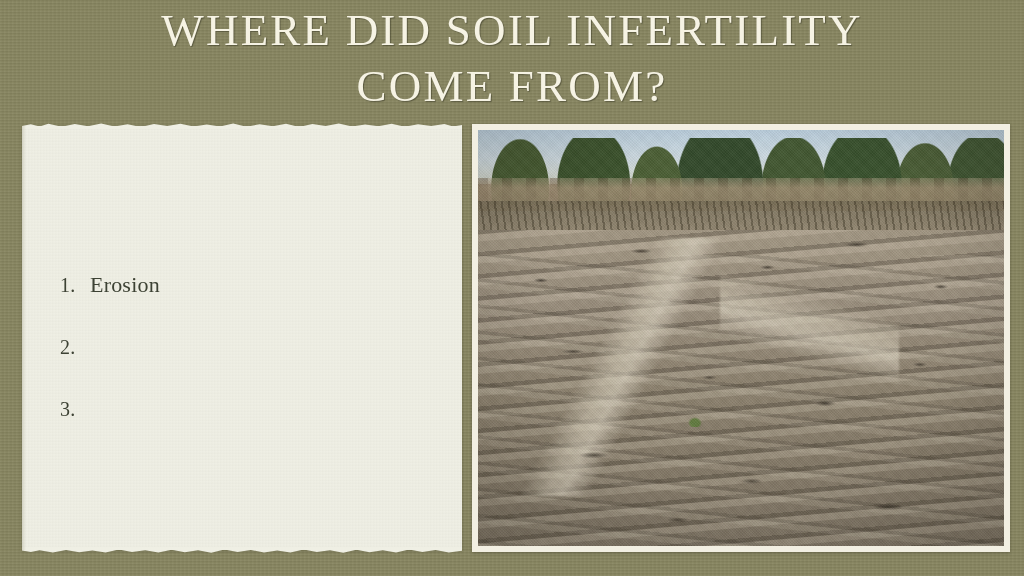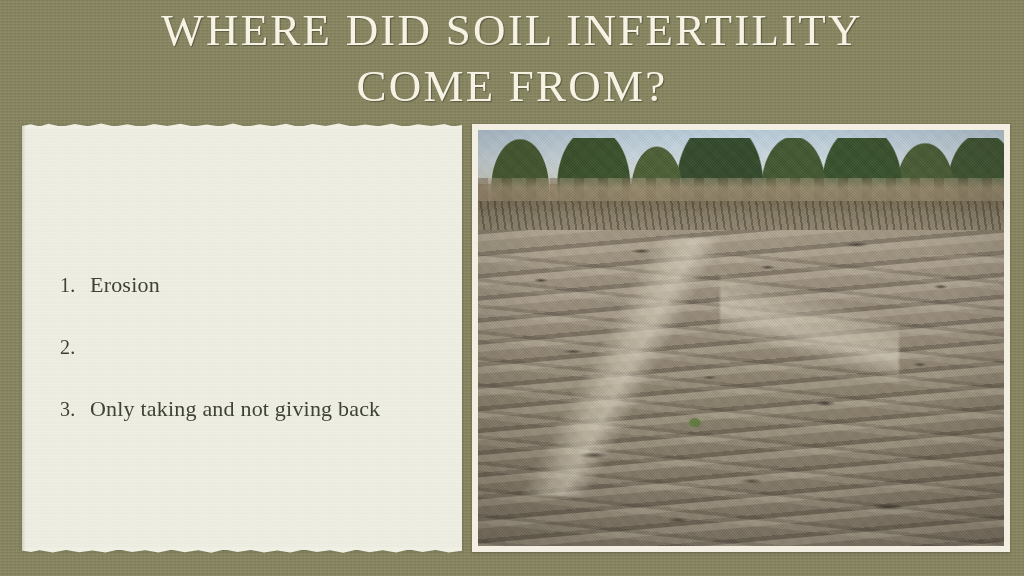--- a/index.html
+++ b/index.html
@@ -258,21 +258,20 @@
       <span class="li-num">1.</span>
       <span class="li-text">Erosion</span>
     </div>
 
     <div class="li">
       <span class="li-num">2.</span>
     </div>
 
     <div class="li">
       <span class="li-num">3.</span>
-      <span class="li-text">Only taking and not giving back</span>
     </div>
 
   </div>
 
   <div id="photo-frame">
     <div id="photo">
       <div class="ph-sky"></div>
       <div class="ph-trees"></div>
       <div class="ph-village"></div>
       <div class="ph-scrub"></div>

